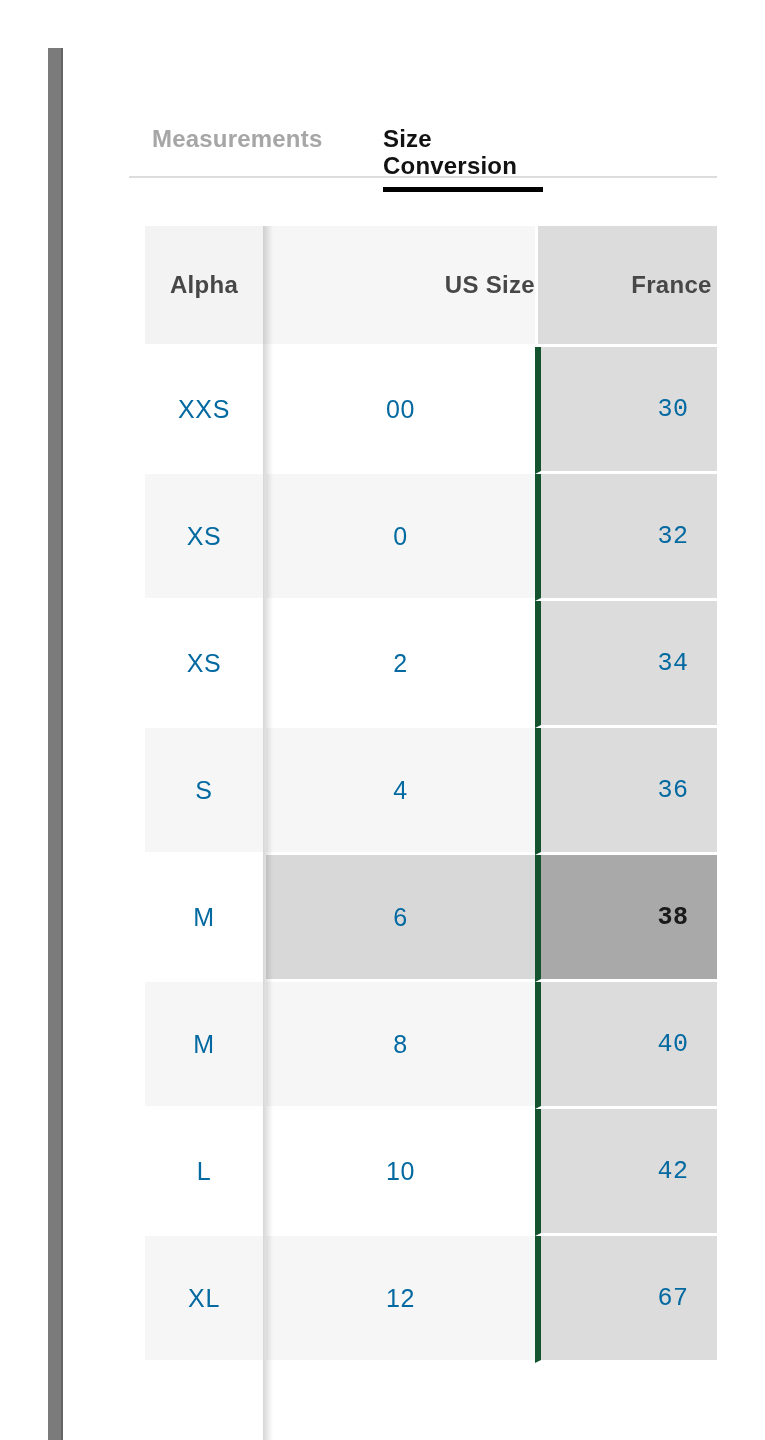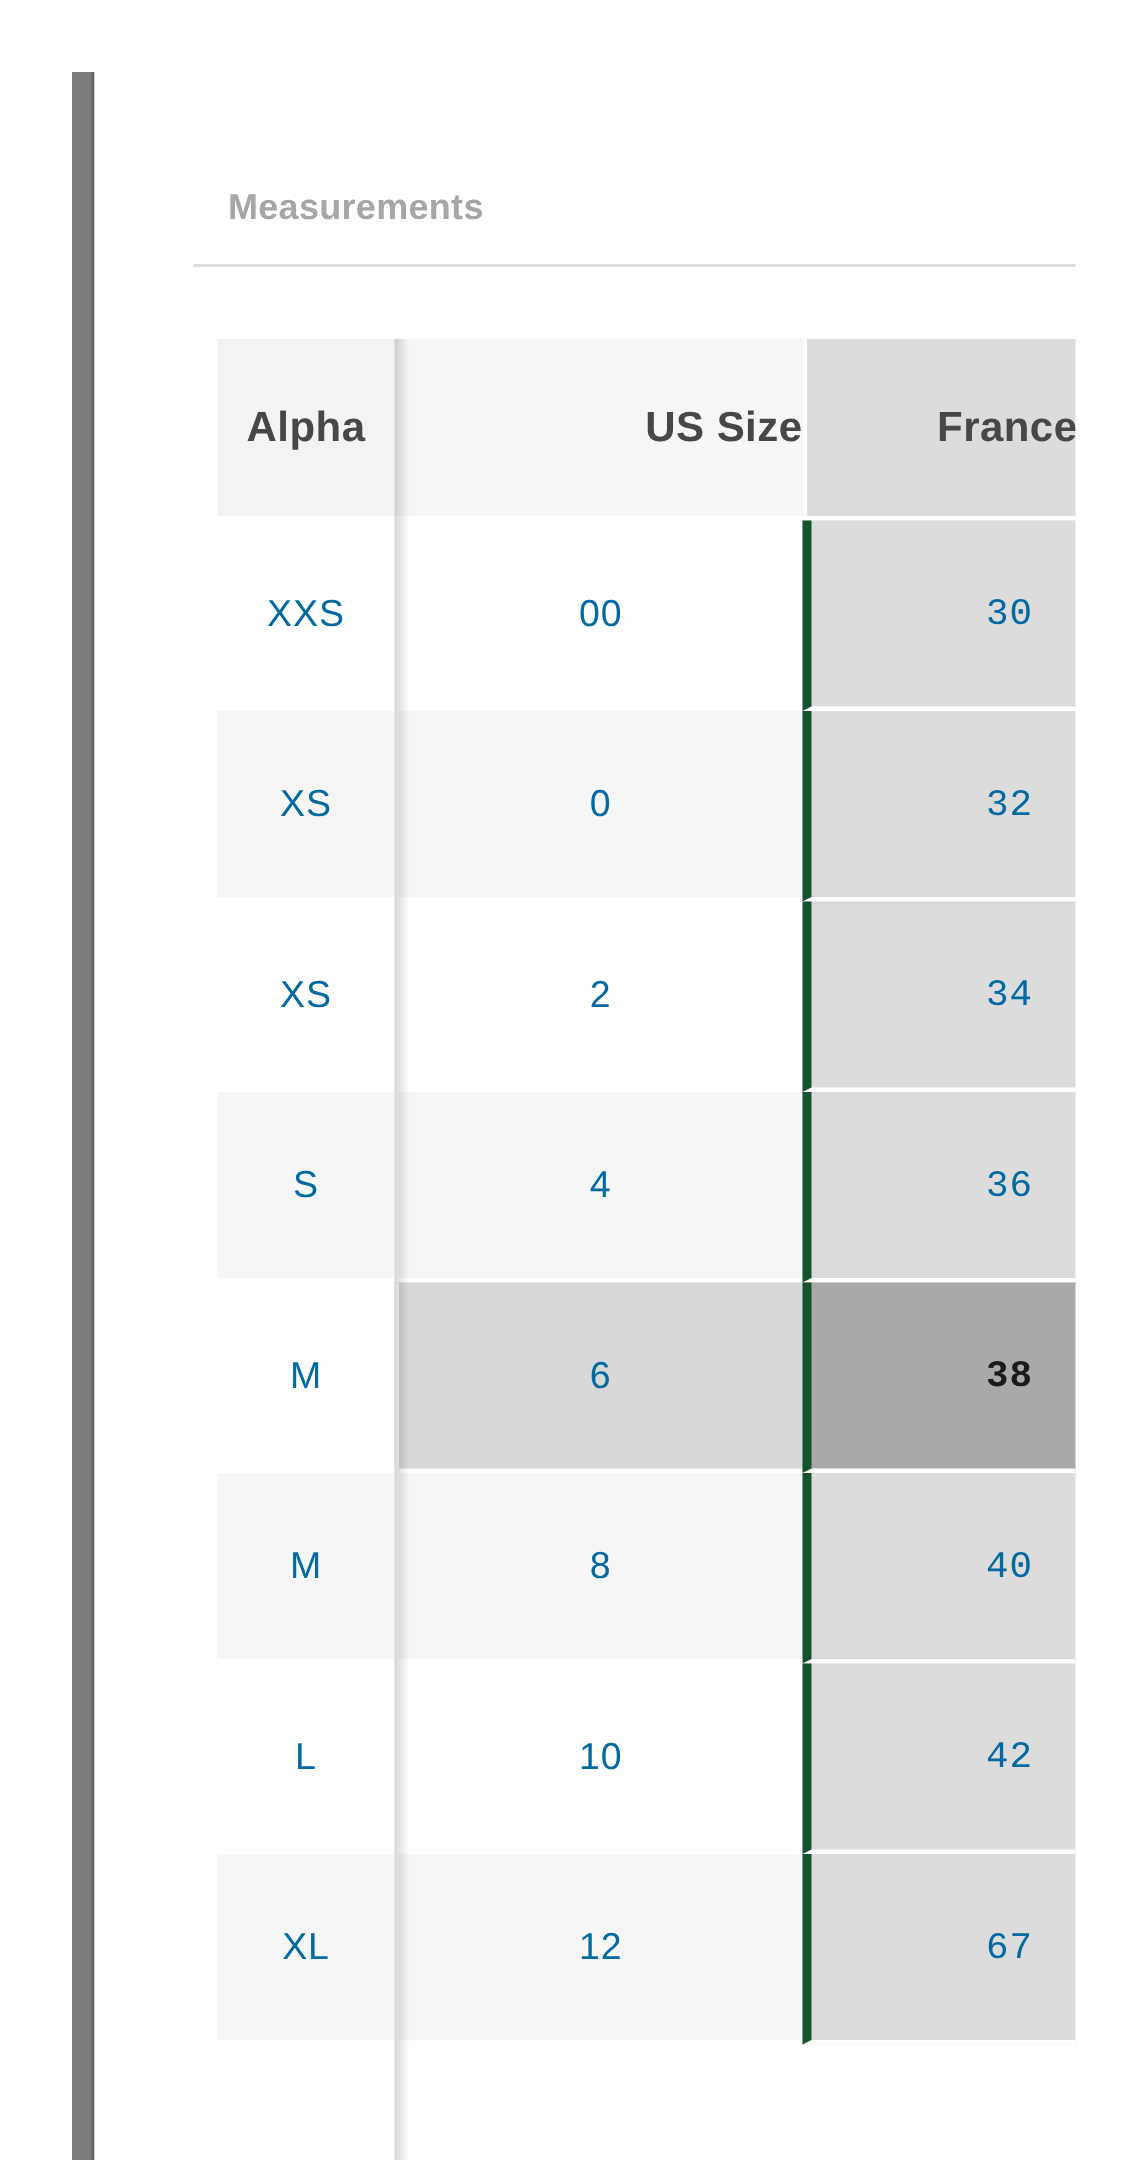--- a/index.html
+++ b/index.html
@@ -66,21 +66,21 @@
   }
   col.c-alpha  { width:118px; }
   col.c-us     { width:272px; }
   col.c-france { width:270px; }
 
   .size-table th, .size-table td {
     text-align:center; vertical-align:middle; padding:0;
     border-bottom:3px solid #ffffff;
   }
   .size-table th {
-    height:121px; font-size:28px; font-weight:600; color:#474747;
+    height:121px; font-size:24px; font-weight:600; color:#474747;
     letter-spacing:0.3px;
   }
   .size-table td {
     height:127px; font-size:25px; font-weight:400; color:#0369a1;
     letter-spacing:0.6px;
   }
   th.h-alpha  { background:#f3f3f3; }
   th.h-us     { background:#f6f6f6;text-align:right; }
   th.h-france { background:#dcdcdc; border-left:3px solid #ffffff; }
 
@@ -111,20 +111,21 @@
 
 <div class="backdrop-right">
   <div class="bg-dark-bar"></div>
   <div class="scroll-thumb"></div>
 </div>
 
 <div class="modal">
 
   <div class="tabs">
     <button class="tab tab-measurements">Measurements</button>
+    <button class="tab tab-size-conversion">Size Conversion</button>
   </div>
   <div class="tab-divider"></div>
 
   <div class="table-viewport">
     <table class="size-table">
       <colgroup>
         <col class="c-alpha">
           <col class="c-us">
           <col class="c-france">
       </colgroup>

